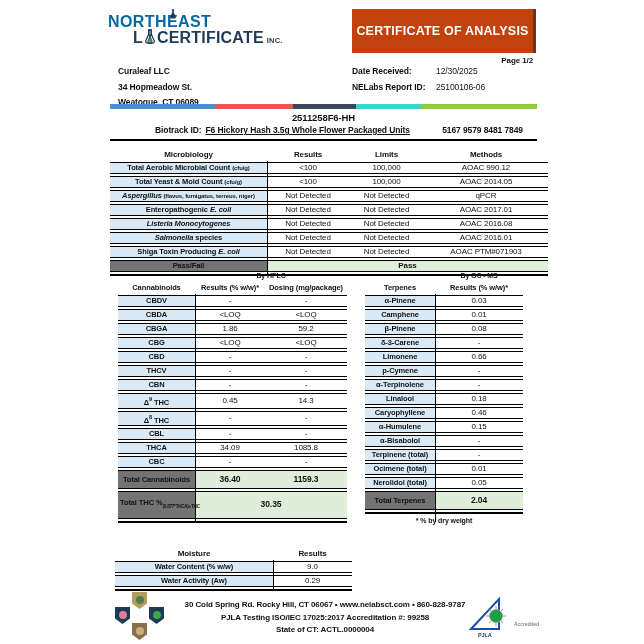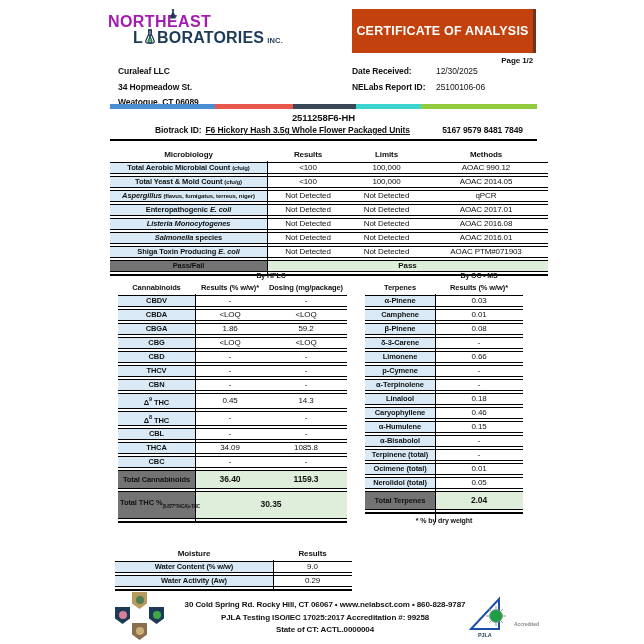--- a/index.html
+++ b/index.html
@@ -4,21 +4,21 @@
 <style>
   html,body { margin:0; padding:0; background:#e8e8e8; }
   #page {
     position:relative; width:644px; height:644px; margin:0 auto;
     background:#ffffff; font-family:"Liberation Sans", sans-serif;
     color:#111; overflow:hidden; letter-spacing:-0.1px;
   }
 
   
   .logo { position:absolute; left:108px; top:13px; }
-  .logo-line1 { color:#a21caf; font-size:16px; font-weight:700; letter-spacing:0.4px; position:relative; }
+  .logo-line1 { color:#0369a1; font-size:16px; font-weight:700; letter-spacing:0.4px; position:relative; }
   .logo-flask-top { position:absolute; left:61px; top:-8px; }
   .logo-line2 { color:#1d3a57; font-size:16px; font-weight:700; margin-left:25px; margin-top:-2px; display:flex; align-items:flex-end; letter-spacing:0.2px; }
   .logo-suffix { font-size:7.5px; font-weight:700; color:#1d3a57; margin-left:3px; padding-bottom:2px; }
   .flask-inline { margin:0 1px -1px 1px; }
 
   .banner {
     position:absolute; left:352px; top:9px; width:181px; height:44px;
     background:#c2410c; border-right:3px solid rgba(40,40,40,0.55);
     display:flex; align-items:center; justify-content:center;
   }
@@ -101,21 +101,21 @@
     </div>
     <div class="logo-line2">
       <span>L</span>
       <span class="flask-inline">
         <svg width="12" height="15" viewBox="0 0 20 24">
           <path d="M7 1h6M8 1v7l5 11a3 3 0 0 1-3 4H10a3 3 0 0 1-3-4l5-11V1" fill="none" stroke="#1d3a57" stroke-width="2"></path>
           <path d="M8 1v7L3 19a3 3 0 0 0 3 4h8a3 3 0 0 0 3-4L12 8V1z" fill="none" stroke="#1d3a57" stroke-width="2"></path>
           <circle cx="10" cy="18" r="3" fill="#3fa845"></circle>
         </svg>
       </span>
-      <span>BORATORIES</span>
+      <span>CERTIFICATE</span>
       <span class="logo-suffix">INC.</span>
     </div>
   </div>
 
   <div class="banner">
     <span>CERTIFICATE OF ANALYSIS</span>
   </div>
   <div class="page-label">Page 1/2</div>
 
   <div class="client">

